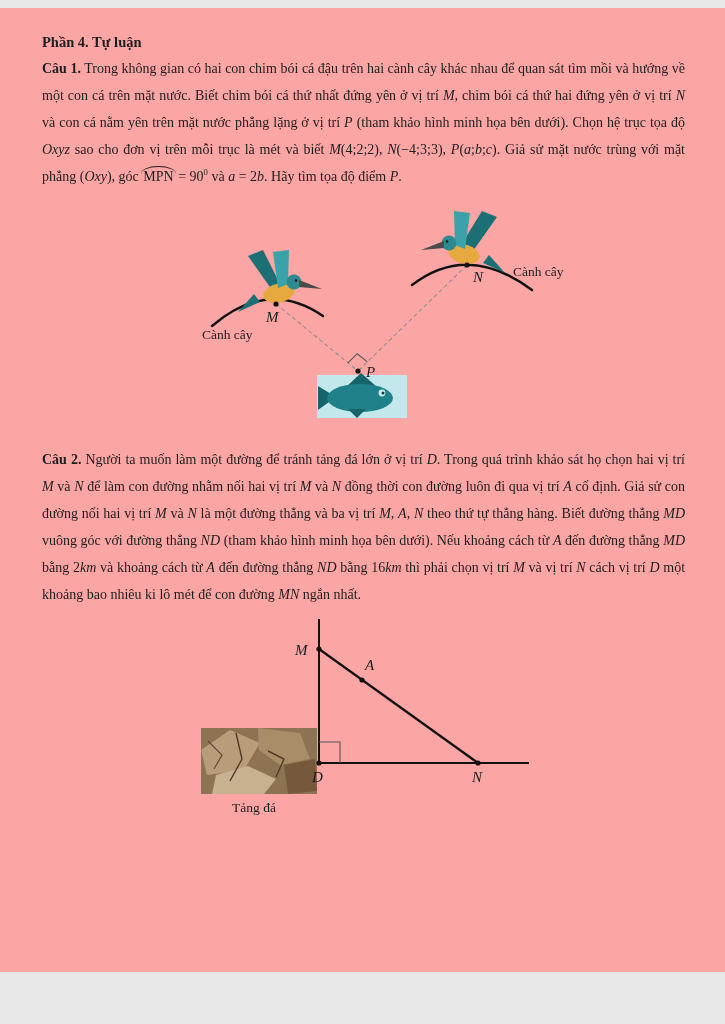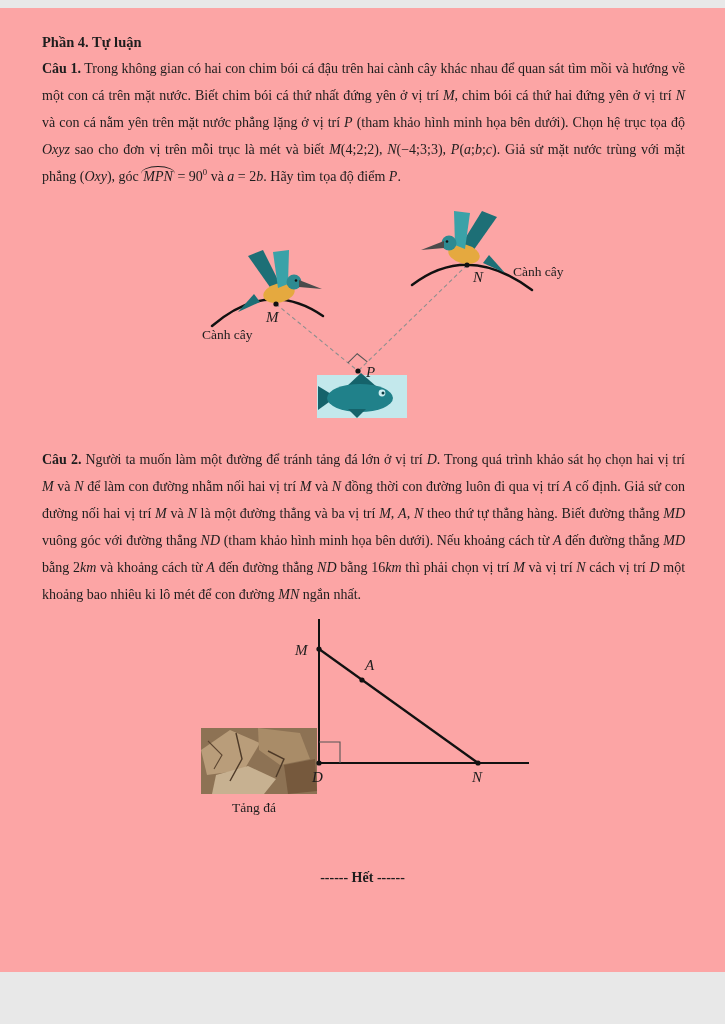--- a/index.html
+++ b/index.html
@@ -10,21 +10,21 @@
   }
   .section-title {
     position:absolute; left:42px; top:26px;
     font-size:14.5px; font-weight:700;
   }
   .para {
     position:absolute; left:42px; width:643px;
     font-size:14px; line-height:27px; text-align:justify; text-align-last:left;
   }
   .para sup { font-size:0.62em; line-height:0; }
-  .overarc { position:relative; font-style:italic; padding:0 1px; display:inline-block; line-height:1; }
+  .overarc { position:relative; padding:0 1px; display:inline-block; line-height:1; }
   .overarc::before {
     content:""; position:absolute; left:-1px; right:-1px; top:-4px; height:7px;
     border-top:1.4px solid #1d1d1d;
     border-radius:50% 50% 0 0 / 100% 100% 0 0;
   }
   .fig { position:absolute; }
   .branch { fill:none; stroke:#111; stroke-width:2.4; stroke-linecap:round; }
   .dash { stroke:#8f8f8f; stroke-width:1.1; stroke-dasharray:4 3; }
   .ra { fill:none; stroke:#555; stroke-width:1.1; }
   .geoline { stroke:#111; stroke-width:2; }
@@ -126,19 +126,18 @@
     <circle class="dot" cx="290" cy="154" r="2.6"></circle>
     <circle class="dot" cx="131" cy="154" r="2.6"></circle>
 
     <text class="ptlbl" x="107" y="46">M</text>
     <text class="ptlbl" x="177" y="61">A</text>
     <text class="ptlbl" x="284" y="173">N</text>
     <text class="ptlbl" x="124" y="173">D</text>
     <text class="figlbl" x="66" y="203" text-anchor="middle">Tảng đá</text>
   </svg>
 
-  <div class="end-mark">------ Hết ------</div>
 
   <div class="footer-rule"></div>
   <div class="footer-left">Mã đề 2793</div>
   <div class="footer-right">Trang 7/4</div>
 
 </div>
 
 </body></html>

